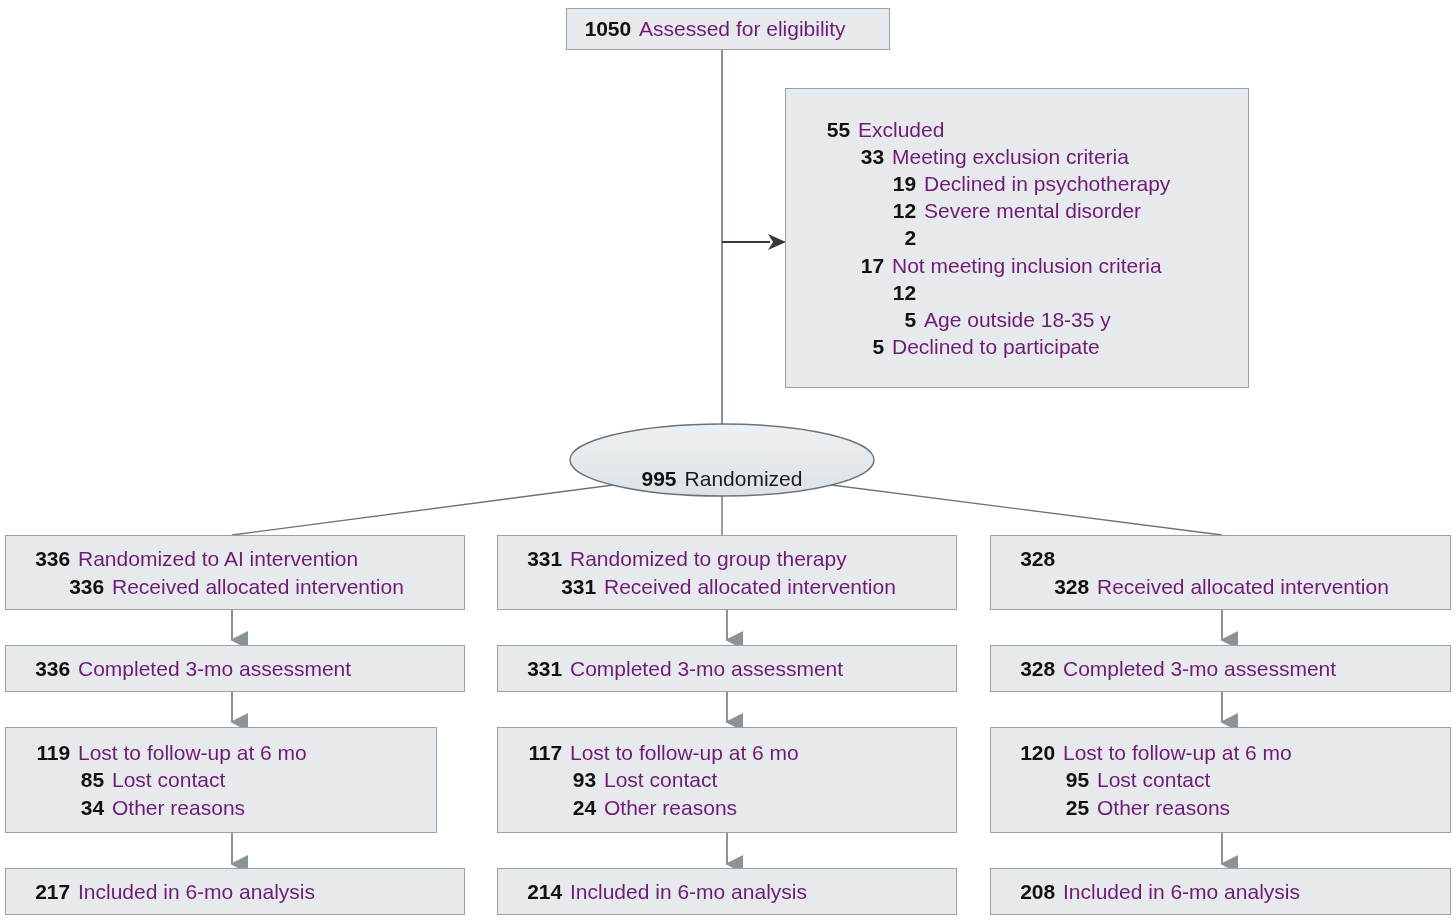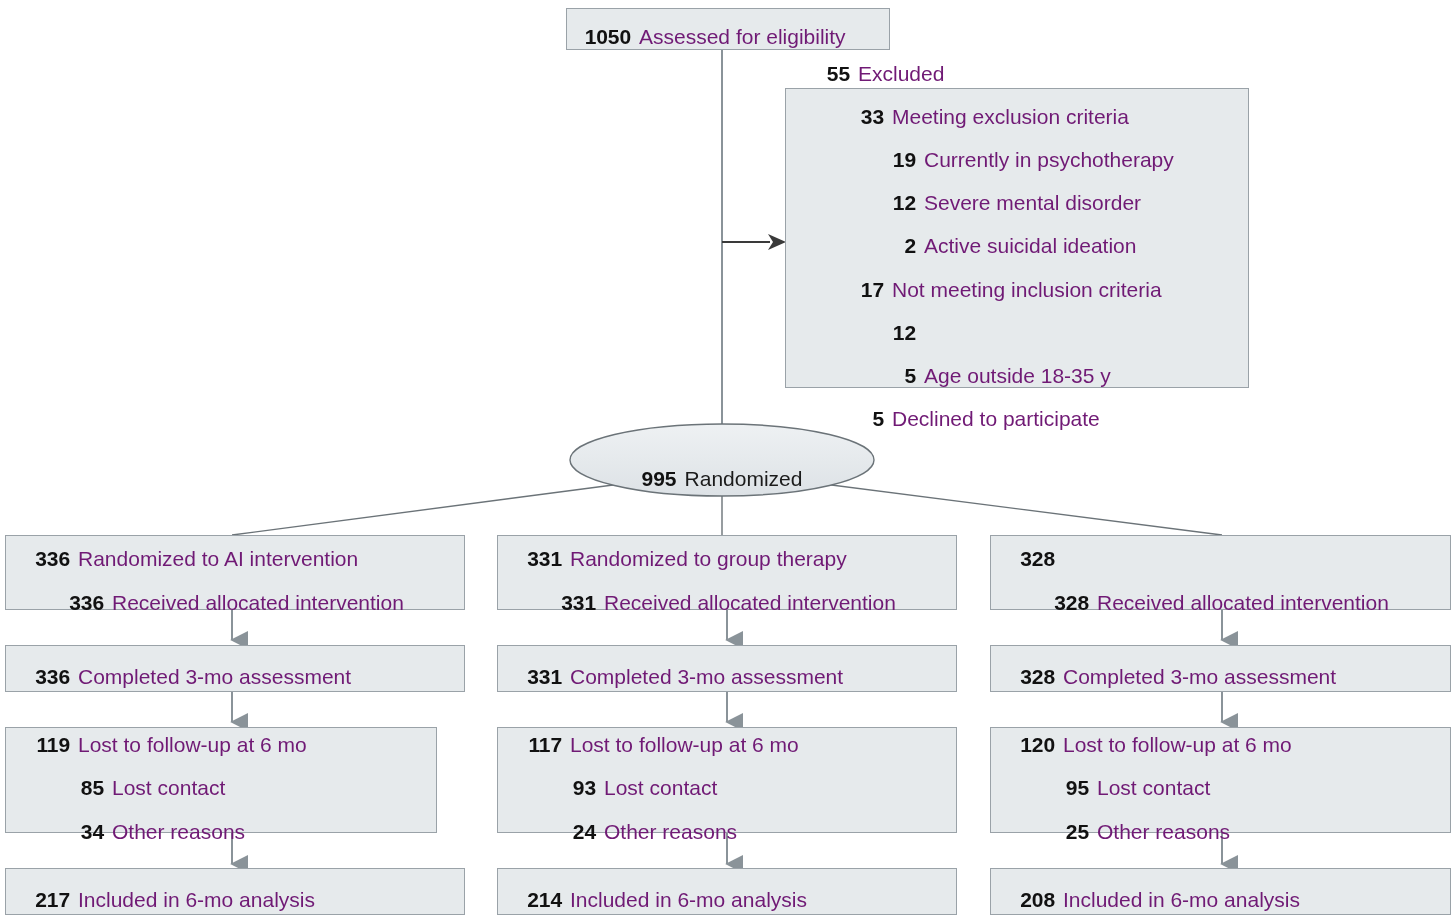--- a/index.html
+++ b/index.html
@@ -43,21 +43,20 @@
     align-items: baseline;
     line-height: 1.29;
     white-space: nowrap;
   }
   .row .num {
     font-weight: bold;
     font-size: 21px;
     letter-spacing: -0.1px;
     text-align: right;
     color: #111111;
-    margin-top: 16px;
   }
   .row .lbl {
     font-weight: normal;
     font-size: 21px;
     color: #701a75;
     padding-left: 8px;
   }
   
   .lvl0 > .num { min-width: 52px; }
   .lvl1 > .num { min-width: 52px; }
@@ -155,29 +154,28 @@
         <div class="row lvl0 ind0">
           <span class="num">55</span>
           <span class="lbl">Excluded</span>
         </div>
         <div class="row lvl1 ind1">
           <span class="num">33</span>
           <span class="lbl">Meeting exclusion criteria</span>
         </div>
         <div class="row lvl2 ind2">
           <span class="num">19</span>
-          <span class="lbl">Currently in psychotherapy</span>
+          <span class="lbl">Declined in psychotherapy</span>
         </div>
         <div class="row lvl2 ind2">
           <span class="num">12</span>
           <span class="lbl">Severe mental disorder</span>
         </div>
         <div class="row lvl2 ind2">
           <span class="num">2</span>
-          <span class="lbl">Active suicidal ideation</span>
         </div>
         <div class="row lvl1 ind1">
           <span class="num">17</span>
           <span class="lbl">Not meeting inclusion criteria</span>
         </div>
         <div class="row lvl2 ind2">
           <span class="num">12</span>
         </div>
         <div class="row lvl2 ind2">
           <span class="num">5</span>

